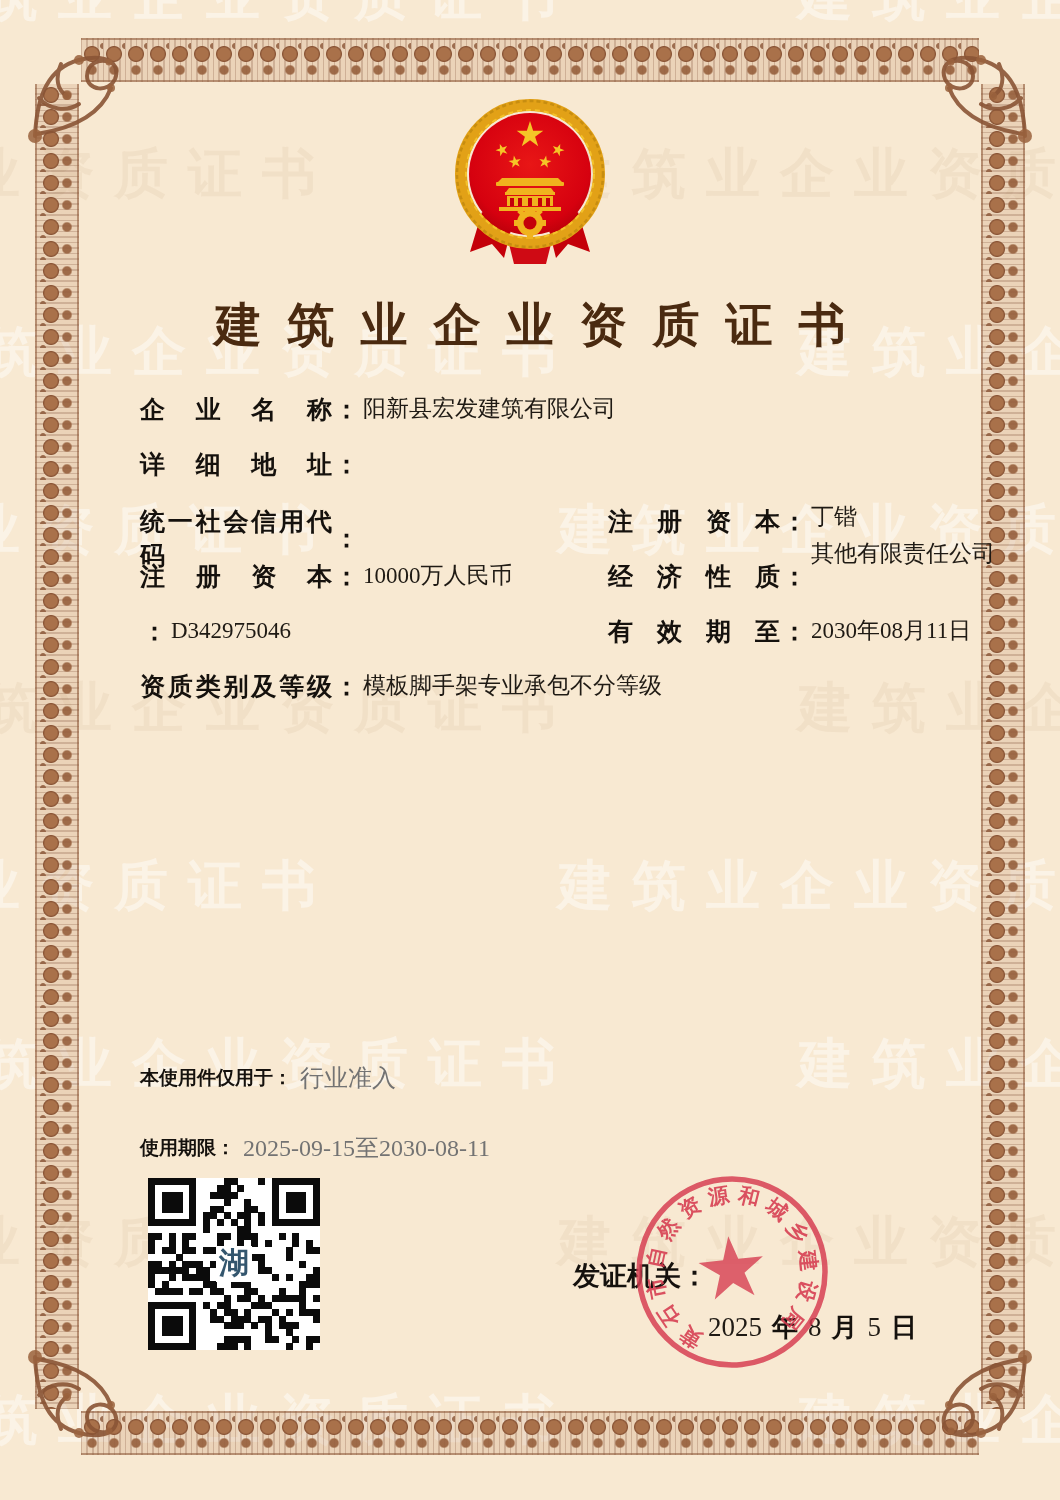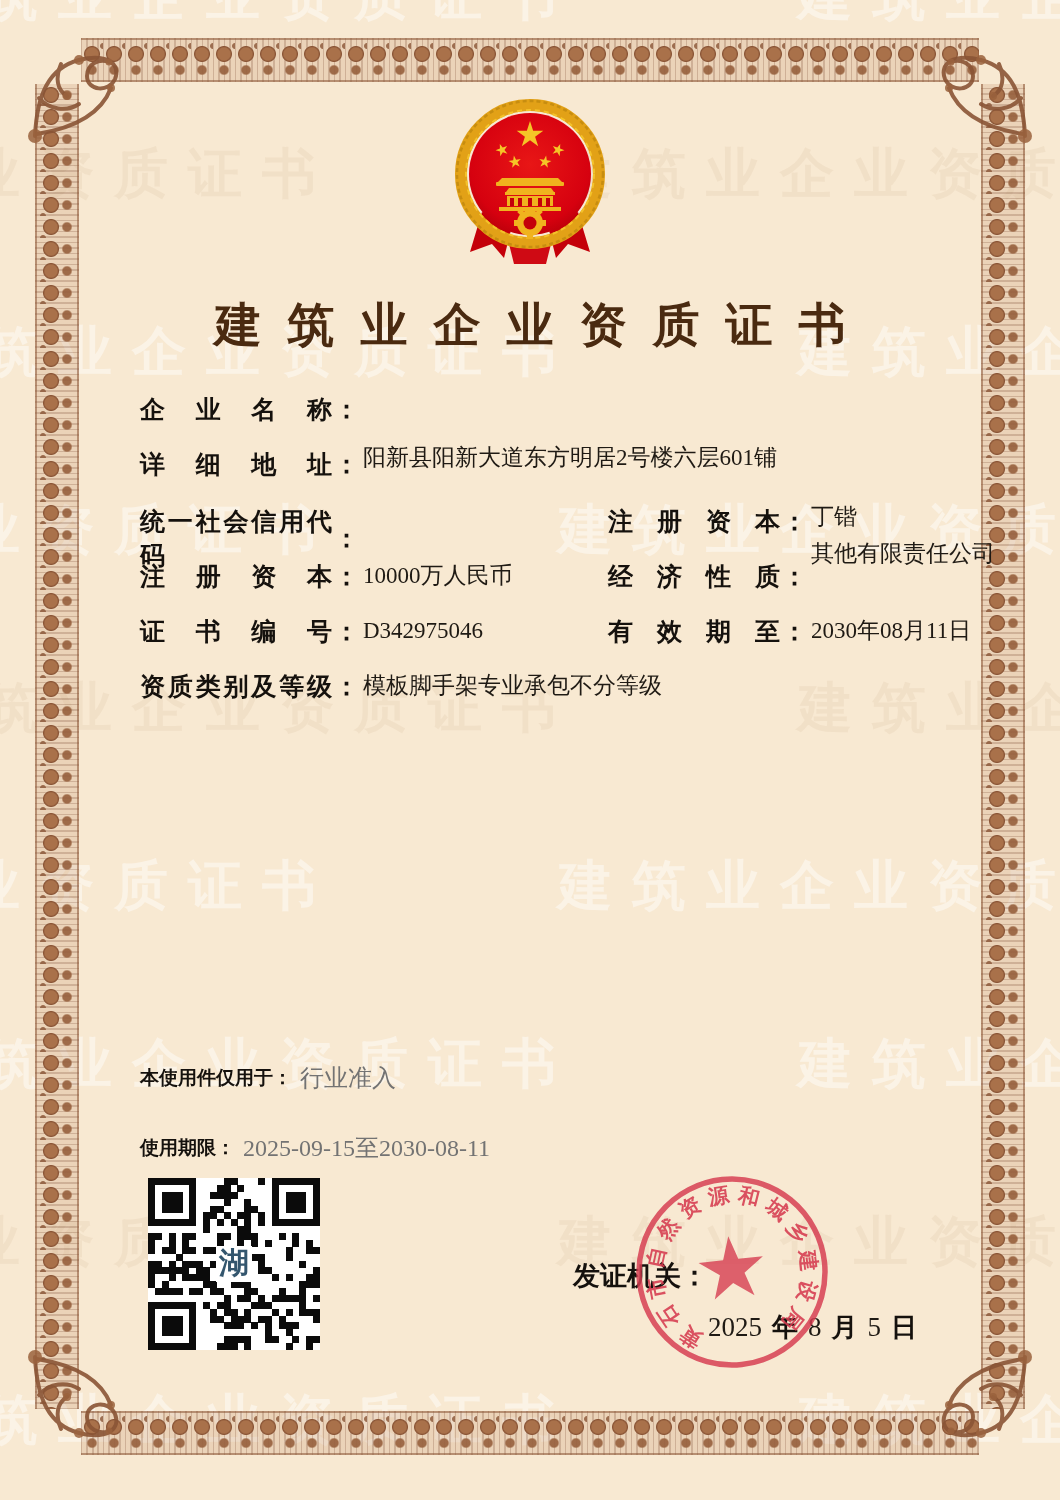--- a/index.html
+++ b/index.html
@@ -226,25 +226,25 @@
         </g>
       </svg>
     </div>
 
     <div class="title">建筑业企业资质证书</div>
 
     <div class="fields">
       <div class="frow" style="left:0;top:0;">
         <span class="lbl w-main">企业名称</span>
           <span class="colon">：</span>
+        <span class="val">阳新县宏发建筑有限公司</span>
       </div>
       <div class="frow" style="left:0;top:55px;">
         <span class="lbl w-main">详细地址</span>
           <span class="colon">：</span>
-        <span class="val" style="position:relative;top:-6px;">阳新县阳新大道东方明居2号楼六层601铺</span>
       </div>
       <div class="frow" style="left:0;top:112px;">
         <span class="lbl w-main">统一社会信用代码</span>
           <span class="colon">：</span>
       </div>
       <div class="frow" style="left:468px;top:112px;">
         <span class="lbl w-sub">注册资本</span>
           <span class="colon">：</span>
         <span class="val" style="position:relative;top:-4px;">丁锴</span>
       </div>
@@ -252,21 +252,20 @@
         <span class="lbl w-main">注册资本</span>
           <span class="colon">：</span>
         <span class="val">10000万人民币</span>
       </div>
       <div class="frow" style="left:468px;top:167px;">
         <span class="lbl w-sub">经济性质</span>
           <span class="colon">：</span>
         <span class="val raised">其他有限责任公司</span>
       </div>
       <div class="frow" style="left:0;top:222px;">
-        <span class="lbl w-main">证书编号</span>
           <span class="colon">：</span>
         <span class="val">D342975046</span>
       </div>
       <div class="frow" style="left:468px;top:222px;">
         <span class="lbl w-sub">有效期至</span>
           <span class="colon">：</span>
         <span class="val">2030年08月11日</span>
       </div>
       <div class="frow" style="left:0;top:277px;">
         <span class="lbl w-main">资质类别及等级</span>

